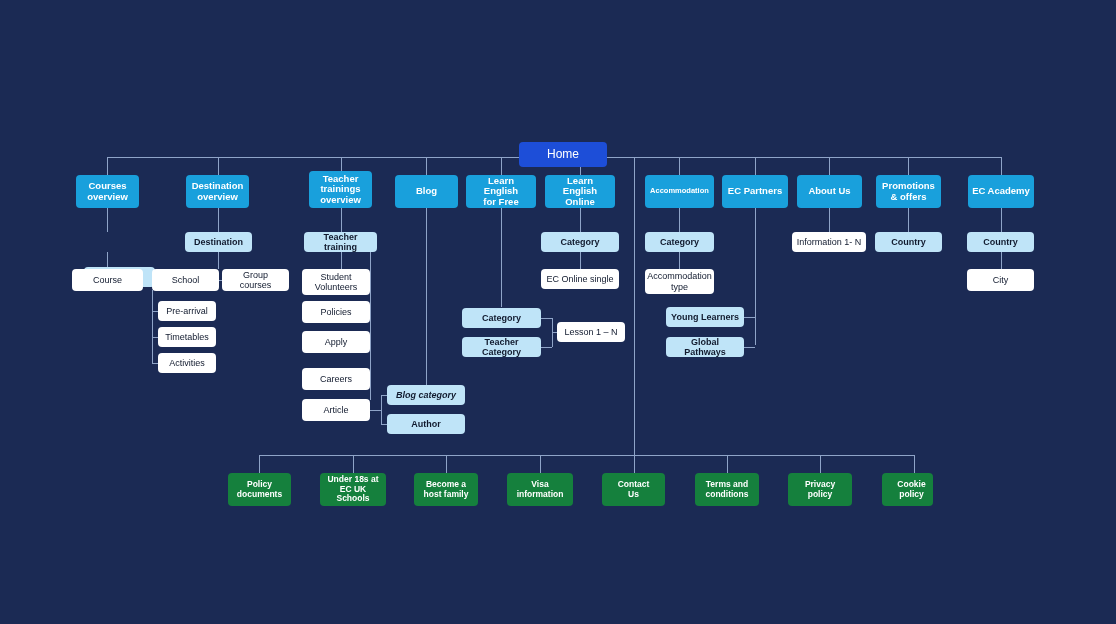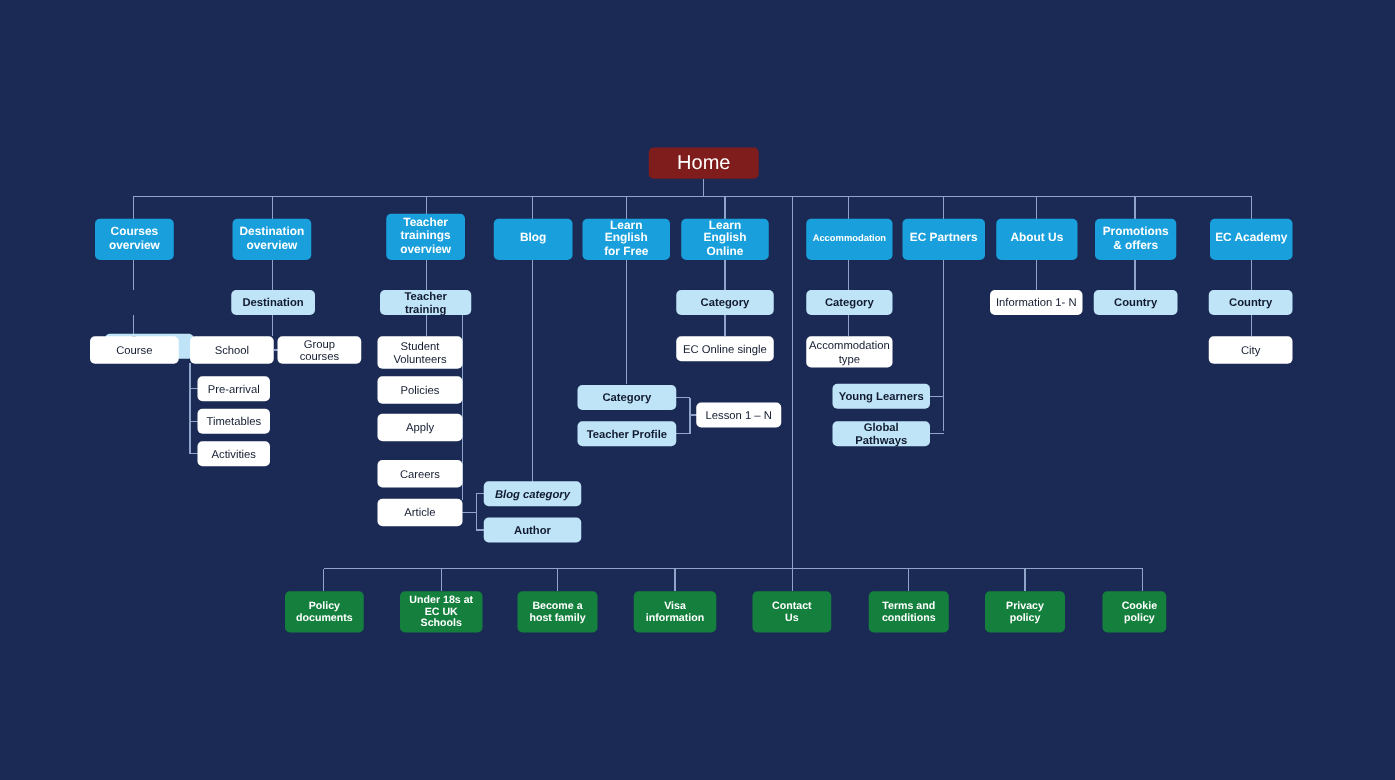--- a/index.html
+++ b/index.html
@@ -31,24 +31,25 @@
     align-items: center;
     justify-content: center;
     text-align: center;
     border-radius: 4px;
     line-height: 1.12;
     padding: 2px 4px;
     z-index: 2;
     white-space: pre-line;
   }
   .n-home {
-    background: #7f1d1d;
+    background: #1d4ed8;
     color: #ffffff;
-    font-size: 16px;
+    font-size: 12px;
     font-weight: 500;
+    margin-top: 24px;
   }
   .n-primary {
     background: #19a0dc;
     color: #ffffff;
     font-size: 9.5px;
     font-weight: 700;
   }
   .n-primary.small {
     font-size: 7.5px;
   }
@@ -199,21 +200,21 @@
 Volunteers</div>
   <div class="node n-white" style="left:302px;top:301px;width:68px;height:22px;">Policies</div>
   <div class="node n-white" style="left:302px;top:331px;width:68px;height:22px;">Apply</div>
   <div class="node n-white" style="left:302px;top:368px;width:68px;height:22px;">Careers</div>
   <div class="node n-white" style="left:302px;top:399px;width:68px;height:22px;">Article</div>
 
   <div class="node n-light" style="left:387px;top:385px;width:78px;height:20px;font-style:italic;">Blog category</div>
   <div class="node n-light" style="left:387px;top:414px;width:78px;height:20px;">Author</div>
 
   <div class="node n-light" style="left:462px;top:308px;width:79px;height:20px;">Category</div>
-  <div class="node n-light" style="left:462px;top:337px;width:79px;height:20px;">Teacher Profile</div>
+  <div class="node n-light" style="left:462px;top:337px;width:79px;height:20px;">Teacher Category</div>
   <div class="node n-white" style="left:557px;top:322px;width:68px;height:20px;">Lesson 1 – N</div>
 
   <div class="node n-light" style="left:541px;top:232px;width:78px;height:20px;">Category</div>
   <div class="node n-white" style="left:541px;top:269px;width:78px;height:20px;">EC Online single</div>
 
   <div class="node n-light" style="left:645px;top:232px;width:69px;height:20px;">Category</div>
   <div class="node n-white" style="left:645px;top:269px;width:69px;height:25px;">Accommodation
 type</div>
 
   <div class="node n-light" style="left:666px;top:307px;width:78px;height:20px;">Young Learners</div>

